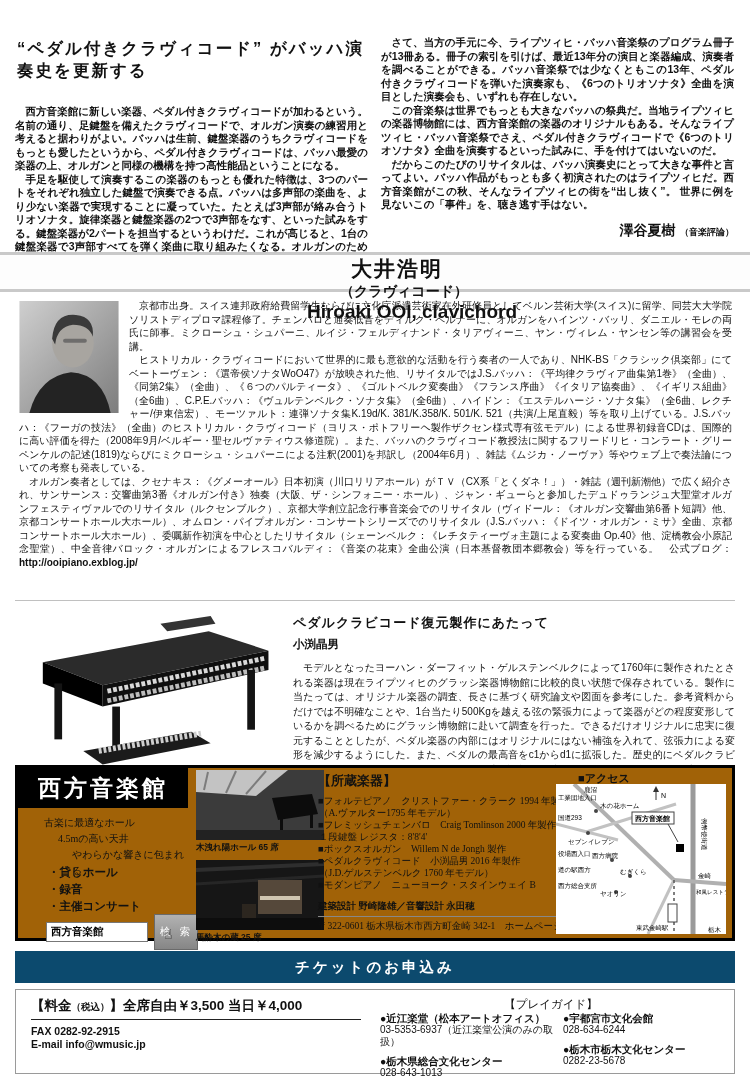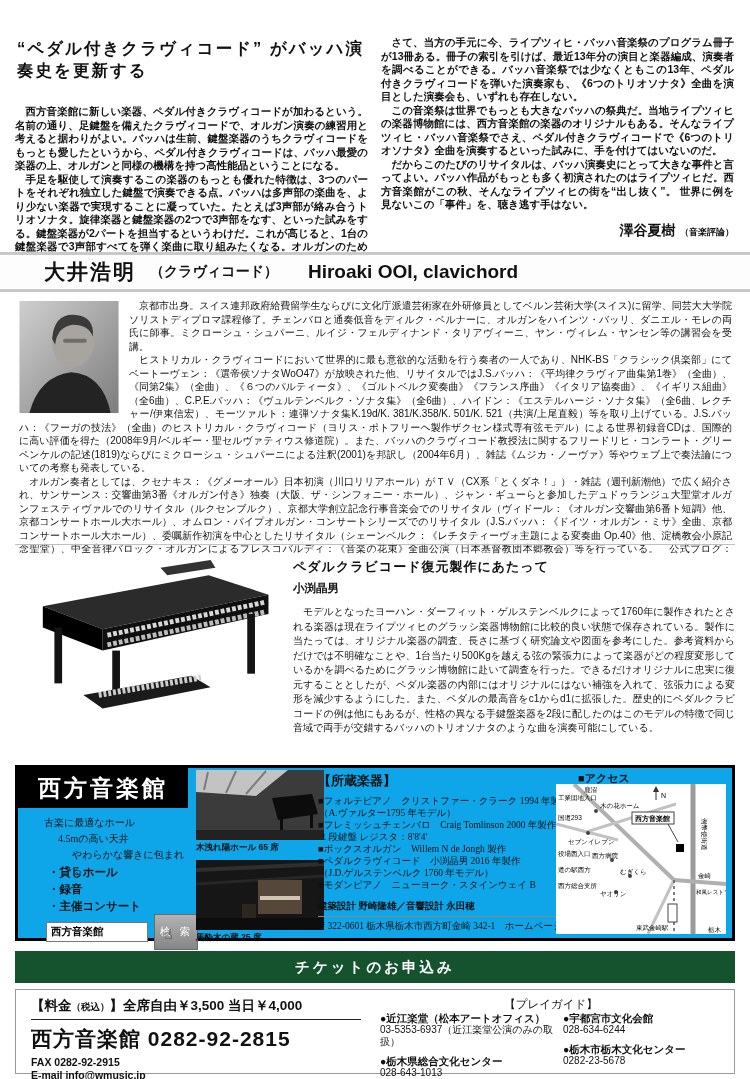--- a/index.html
+++ b/index.html
@@ -14,40 +14,40 @@
   .essay-cols { display:flex; gap:13px; }
   .essay-col { width:353px; }
   .essay-col p { font-size:10.5px; line-height:13.5px; font-weight:600; text-align:justify; text-indent:1em; }
   .byline { text-align:right; margin-top:9px; }
   .byline-name { font-size:14px; font-weight:700; }
   .byline-role { font-size:9px; font-weight:600; }
 
   
   #artist-band { position:absolute; left:0; top:252px; width:750px; height:40px;
     border-top:3px solid #c9c9c9; border-bottom:3px solid #c9c9c9; background:#fdfdfd;
-    display:flex; align-items:center; padding-left:44px; }
+    display:flex; align-items:center; padding-left:44px;flex-direction:column; }
   .artist-name-jp { font-size:21px; font-weight:700; letter-spacing:2px; }
   .artist-inst { font-size:14px; font-weight:700; margin-left:14px; }
   .artist-name-en { font-size:19px; font-weight:700; margin-left:30px; }
 
   
   #bio { position:absolute; left:19px; top:299px; width:713px; }
   #bio p { font-size:10px; line-height:13.5px; text-align:justify; text-indent:1em; }
   .portrait { float:left; width:100px; height:112px; margin:2px 10px 3px 0; }
   .url { font-weight:600; }
 
   
-  #maker { position:absolute; left:15px; top:544px; width:720px; border-top:1px solid #c0c0c0; padding-top:13px; }
+  #maker { position:absolute; left:15px; top:600px; width:720px; border-top:1px solid #c0c0c0; padding-top:13px; }
   .maker-img { float:left; width:262px; height:162px; margin:0 16px 2px 0; }
   .maker-title { font-size:13px; font-weight:700; letter-spacing:1px; margin-bottom:5px; }
   .maker-author { font-size:11.5px; font-weight:700; margin-bottom:9px; }
   .maker-body { font-size:10px; line-height:14.5px; text-align:justify; text-indent:1em; }
 
   
-  #venue-box { position:absolute; left:15px; top:765px; width:720px; height:176px; border:3px solid #000; background:#0ea5e9; }
+  #venue-box { position:absolute; left:15px; top:765px; width:720px; height:176px; border:3px solid #000; background:#a16207; }
   .v-abs { position:absolute; }
   .venue-title { left:0; top:0; width:170px; height:40px; background:#000; color:#fff;
      font-size:23px; font-weight:700; letter-spacing:3px; text-align:center; line-height:40px; }
   .taglines { left:26px; top:47px; width:150px; font-size:10px; line-height:16px; }
   .taglines div:nth-child(2){ padding-left:14px; }
   .taglines div:nth-child(3){ padding-left:28px; }
   .services { left:30px; top:96px; font-size:11.5px; font-weight:700; line-height:17px; }
   .searchwrap { left:28px; top:146px; width:160px; height:22px; }
   .searchwrap input { width:102px; height:20px; border:1px solid #777; font-size:10.5px; font-weight:700; padding:0 4px;
      font-family:"Liberation Sans","DejaVu Sans",sans-serif; }
@@ -62,21 +62,21 @@
   .inst-head { font-size:13px; font-weight:700; margin-bottom:5px; }
   .inst-list { font-size:9.5px; line-height:12px; }
   .inst-list .detail { padding-left:1px; }
   .credits { left:300px; top:132px; font-size:9.5px; font-weight:700; }
   .addr-rule { left:300px; top:148px; width:270px; border-top:1px solid #888; }
   .addr { left:300px; top:152px; width:400px; font-size:9.5px; }
   .access-head { left:560px; top:3px; font-size:11px; font-weight:700; }
   .mapwrap { left:538px; top:16px; }
 
   
-  #ticket-bar { position:absolute; left:15px; top:951px; width:720px; height:32px; background:#14532d;
+  #ticket-bar { position:absolute; left:15px; top:951px; width:720px; height:32px; background:#0c4a6e;
      color:#fff; text-align:center; line-height:32px; font-size:14.5px; font-weight:700; letter-spacing:3px; }
 
   
   #bottom-box { position:absolute; left:15px; top:989px; width:720px; height:85px; border:1px solid #9a9a9a; display:flex; }
   .price-col { width:352px; padding:7px 0 0 15px; }
   .price-line { font-size:13.5px; font-weight:700; }
   .price-tax { font-size:9.5px; }
   .price-rule { width:330px; border-bottom:1.5px solid #222; margin:4px 0 5px 0; }
   .big-phone { font-size:21px; font-weight:700; letter-spacing:1px; }
   .contact-small { font-size:10.5px; font-weight:700; line-height:13px; margin-top:3px; }
@@ -269,21 +269,20 @@
   </div>
 
   <div id="ticket-bar">チケットのお申込み</div>
 
   <div id="bottom-box">
     <div class="price-col">
       <div class="price-line">
         <span>【料金</span><span class="price-tax">（税込）</span><span>】全席自由￥3,500 当日￥4,000</span>
       </div>
       <div class="price-rule"></div>
-      <div class="big-phone">西方音楽館  0282-92-2815</div>
       <div class="contact-small">
         <div>FAX 0282-92-2915</div>
         <div>E-mail info@wmusic.jp</div>
       </div>
     </div>
     <div class="pg-col">
       <div class="pg-head">【プレイガイド】</div>
       <div class="pg-grid">
         <div class="pg-c1">
           <div class="pg-entry">

